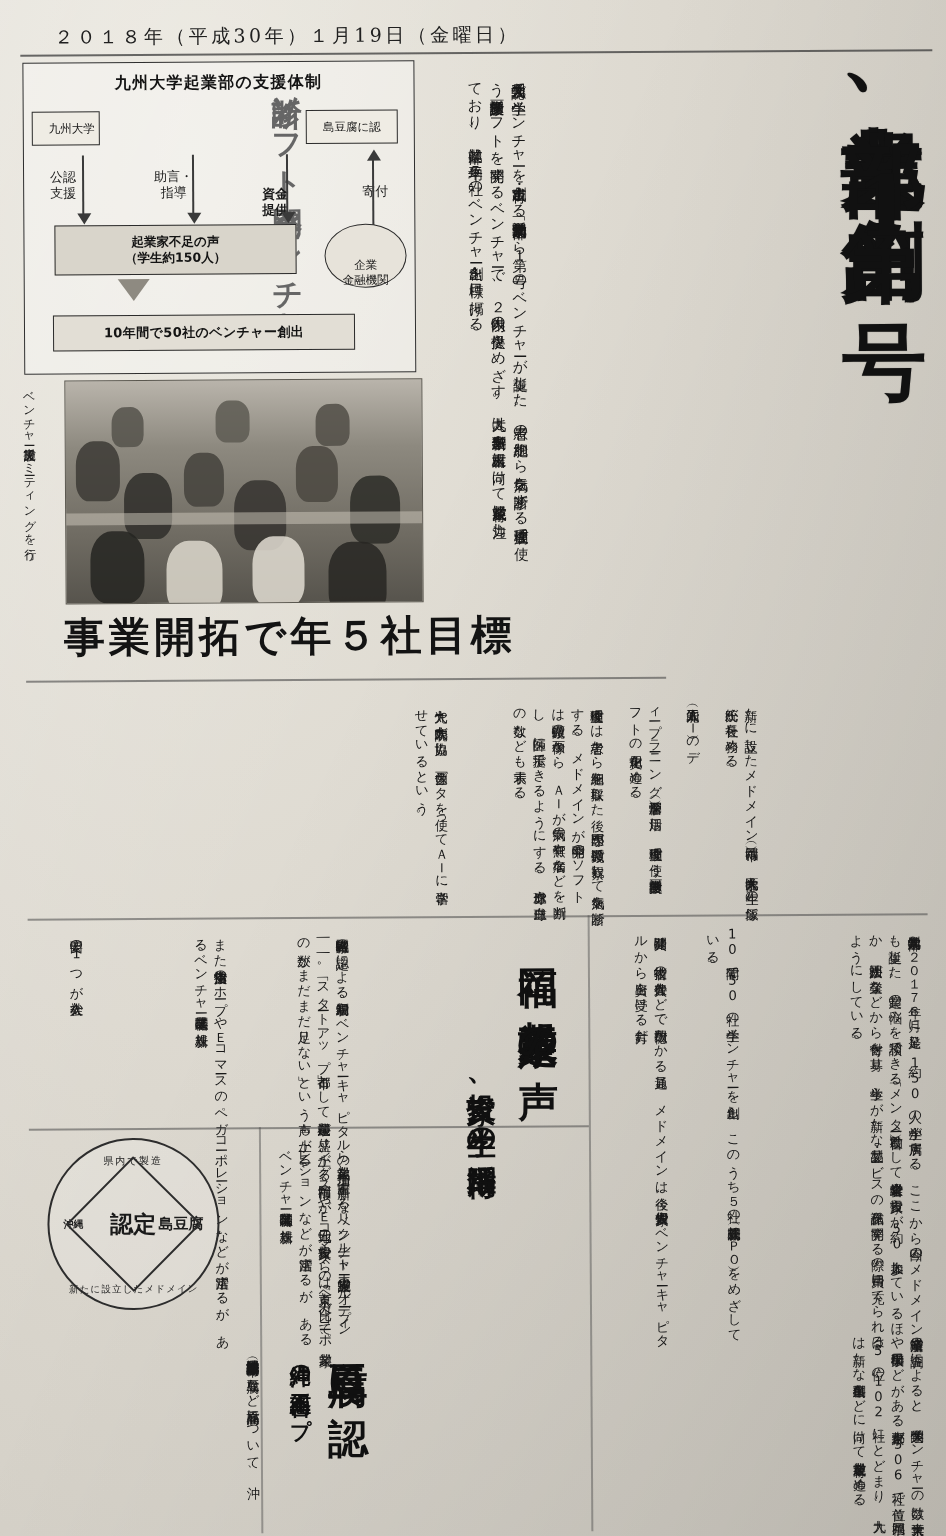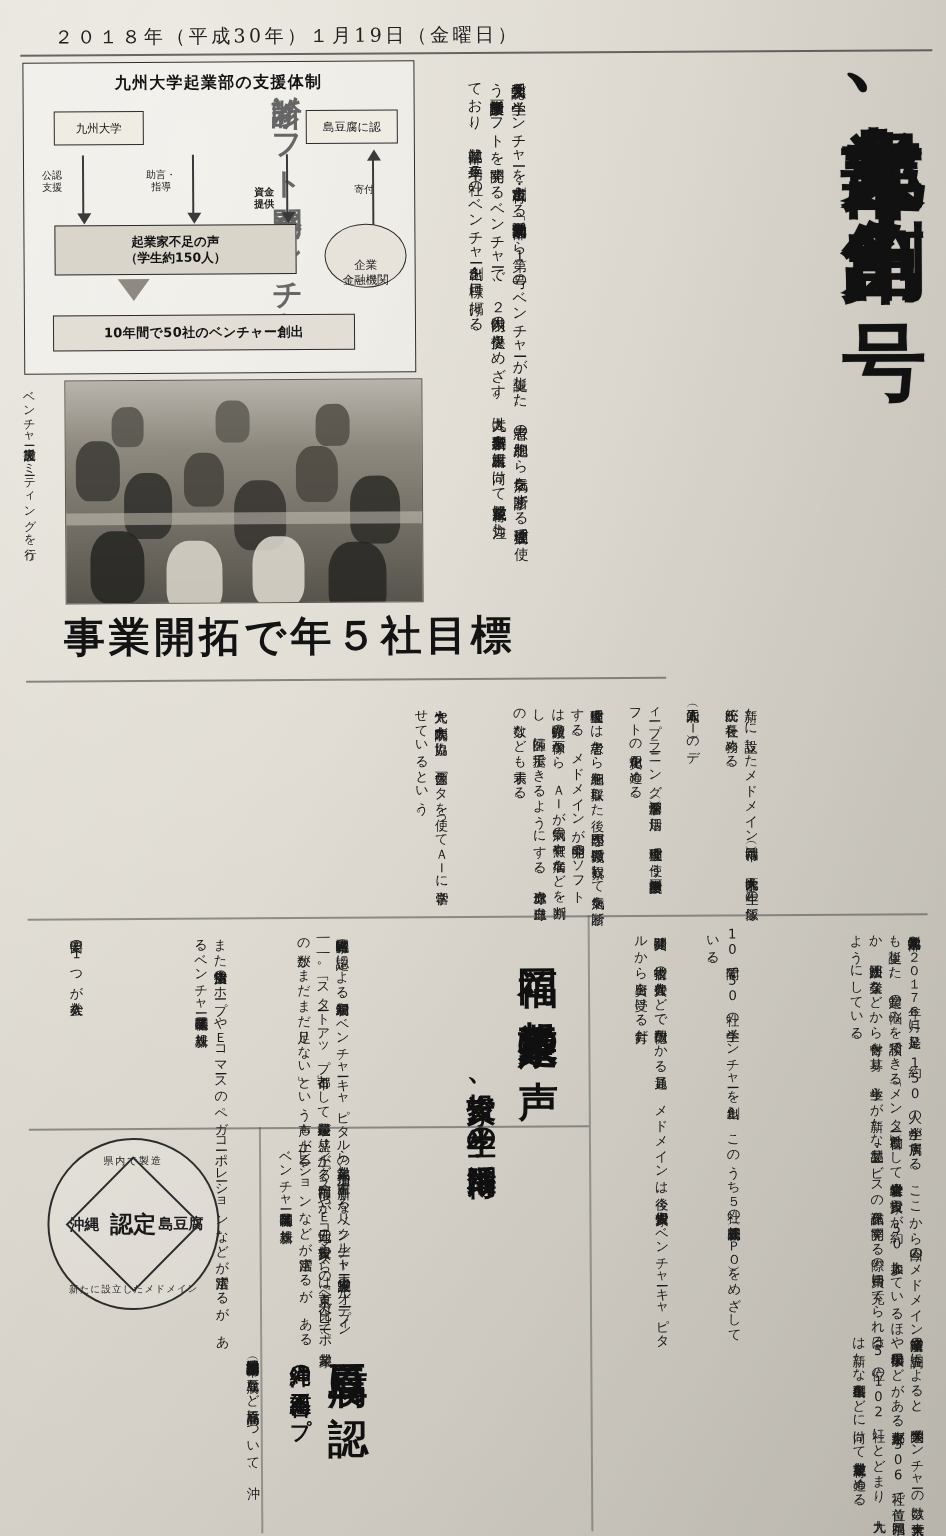--- a/index.html
+++ b/index.html
@@ -76,21 +76,21 @@
     border:1.5px solid #2f2f2f;background:rgba(255,255,255,.35);
   }
   #diagram .title{
     text-align:center;font-size:16px;font-weight:bold;margin-top:10px;letter-spacing:.08em;color:#141414;
   }
   .dgbox{
     position:absolute;border:1.4px solid #2b2b2b;background:#efece4;
     text-align:center;font-size:11.5px;line-height:1.25;color:#151515;
     display:flex;align-items:center;justify-content:center;padding:3px 4px;box-sizing:border-box;
   }
-  .dglabel{position:absolute;font-size:10px;color:#1a1a1a;line-height:1.2;text-align:center;}
+  .dglabel{position:absolute;font-size:13px;color:#1a1a1a;line-height:1.2;text-align:center;margin-left:8px;}
   .dgbar{
     position:absolute;background:#d9d5cb;border:1.3px solid #2b2b2b;
     display:flex;align-items:center;justify-content:center;
     font-size:12.5px;font-weight:bold;color:#141414;text-align:center;line-height:1.3;
   }
   .dgoval{
     position:absolute;border:1.3px solid #2b2b2b;border-radius:50%;
     background:#e7e3da;display:flex;align-items:center;justify-content:center;
     font-size:11.5px;text-align:center;line-height:1.25;color:#151515;
   }
@@ -146,21 +146,21 @@
     display:flex;align-items:center;justify-content:center;
     background:rgba(255,255,255,.18);
   }
   #seal .inner{
     width:92px;height:92px;border:2px solid #2d2d2d;
     transform:rotate(45deg);display:flex;align-items:center;justify-content:center;
   }
   #seal .inner span{transform:rotate(-45deg);font-size:23px;font-weight:bold;font-family:"DejaVu Serif",serif;color:#1a1a1a;}
   #seal .arc-top{position:absolute;top:14px;font-size:10px;letter-spacing:.18em;color:#222;}
   #seal .arc-bot{position:absolute;bottom:12px;font-size:9.5px;letter-spacing:.12em;color:#222;}
-  #seal .left-c{position:absolute;left:20px;font-size:15px;font-weight:bold;color:#1d1d1d;}
+  #seal .left-c{position:absolute;left:14px;font-size:10px;font-weight:bold;color:#1d1d1d;}
   #seal .right-c{position:absolute;right:14px;font-size:15px;font-weight:bold;color:#1d1d1d;}
 
   
   .hrule{position:absolute;background:#4a4a4a;opacity:.55;height:1.5px;}
   .vrule{position:absolute;background:#4a4a4a;opacity:.45;width:1.5px;}
 
   
   #skew{transform:rotate(-0.35deg);transform-origin:50% 50%;}
 </style>
 </head>
@@ -172,21 +172,21 @@
   <div class="abs" id="datebar">２０１８年（平成30年）１月19日（金曜日）</div>
   <div class="abs" id="rule-top"></div>
 
   <div class="abs vtext serif" id="headline">九大起業部、創出第1号</div>
   <div class="abs vtext serif" id="subheadline">診断ソフト開発ベンチャー</div>
   <div class="abs vtext" id="lead">九州大学公認で学生ベンチャーを創出・育成する部活動「九州大学起業部」から第1号のベンチャーが誕生した。患者の細胞から病気を診断する病理検査で使う画像診断支援ソフトを開発するベンチャーで、２年以内の提供をめざす。九大は新事業創出や人材輩出に向けて起業家育成に注力しており、起業部は平均年５社のベンチャー創出を目標に掲げる。</div>
 
   <div class="abs" id="diagram">
     <div class="title">九州大学起業部の支援体制</div>
 
-    <div class="dgbox" style="left:30px;top:48px;width:90px;height:34px;">
+    <div class="dgbox" style="left:8px;top:48px;width:68px;height:34px;justify-content:flex-end;">
       <span>九州大学</span>
     </div>
     <div class="dgbox" style="left:282px;top:48px;width:92px;height:34px;">
       <span>島豆腐に認</span>
     </div>
 
     <div class="dglabel" style="left:18px;top:106px;white-space:pre-line;">公認
 支援</div>
     <div class="dglabel" style="left:122px;top:106px;white-space:pre-line;">助言・
 指導</div>

